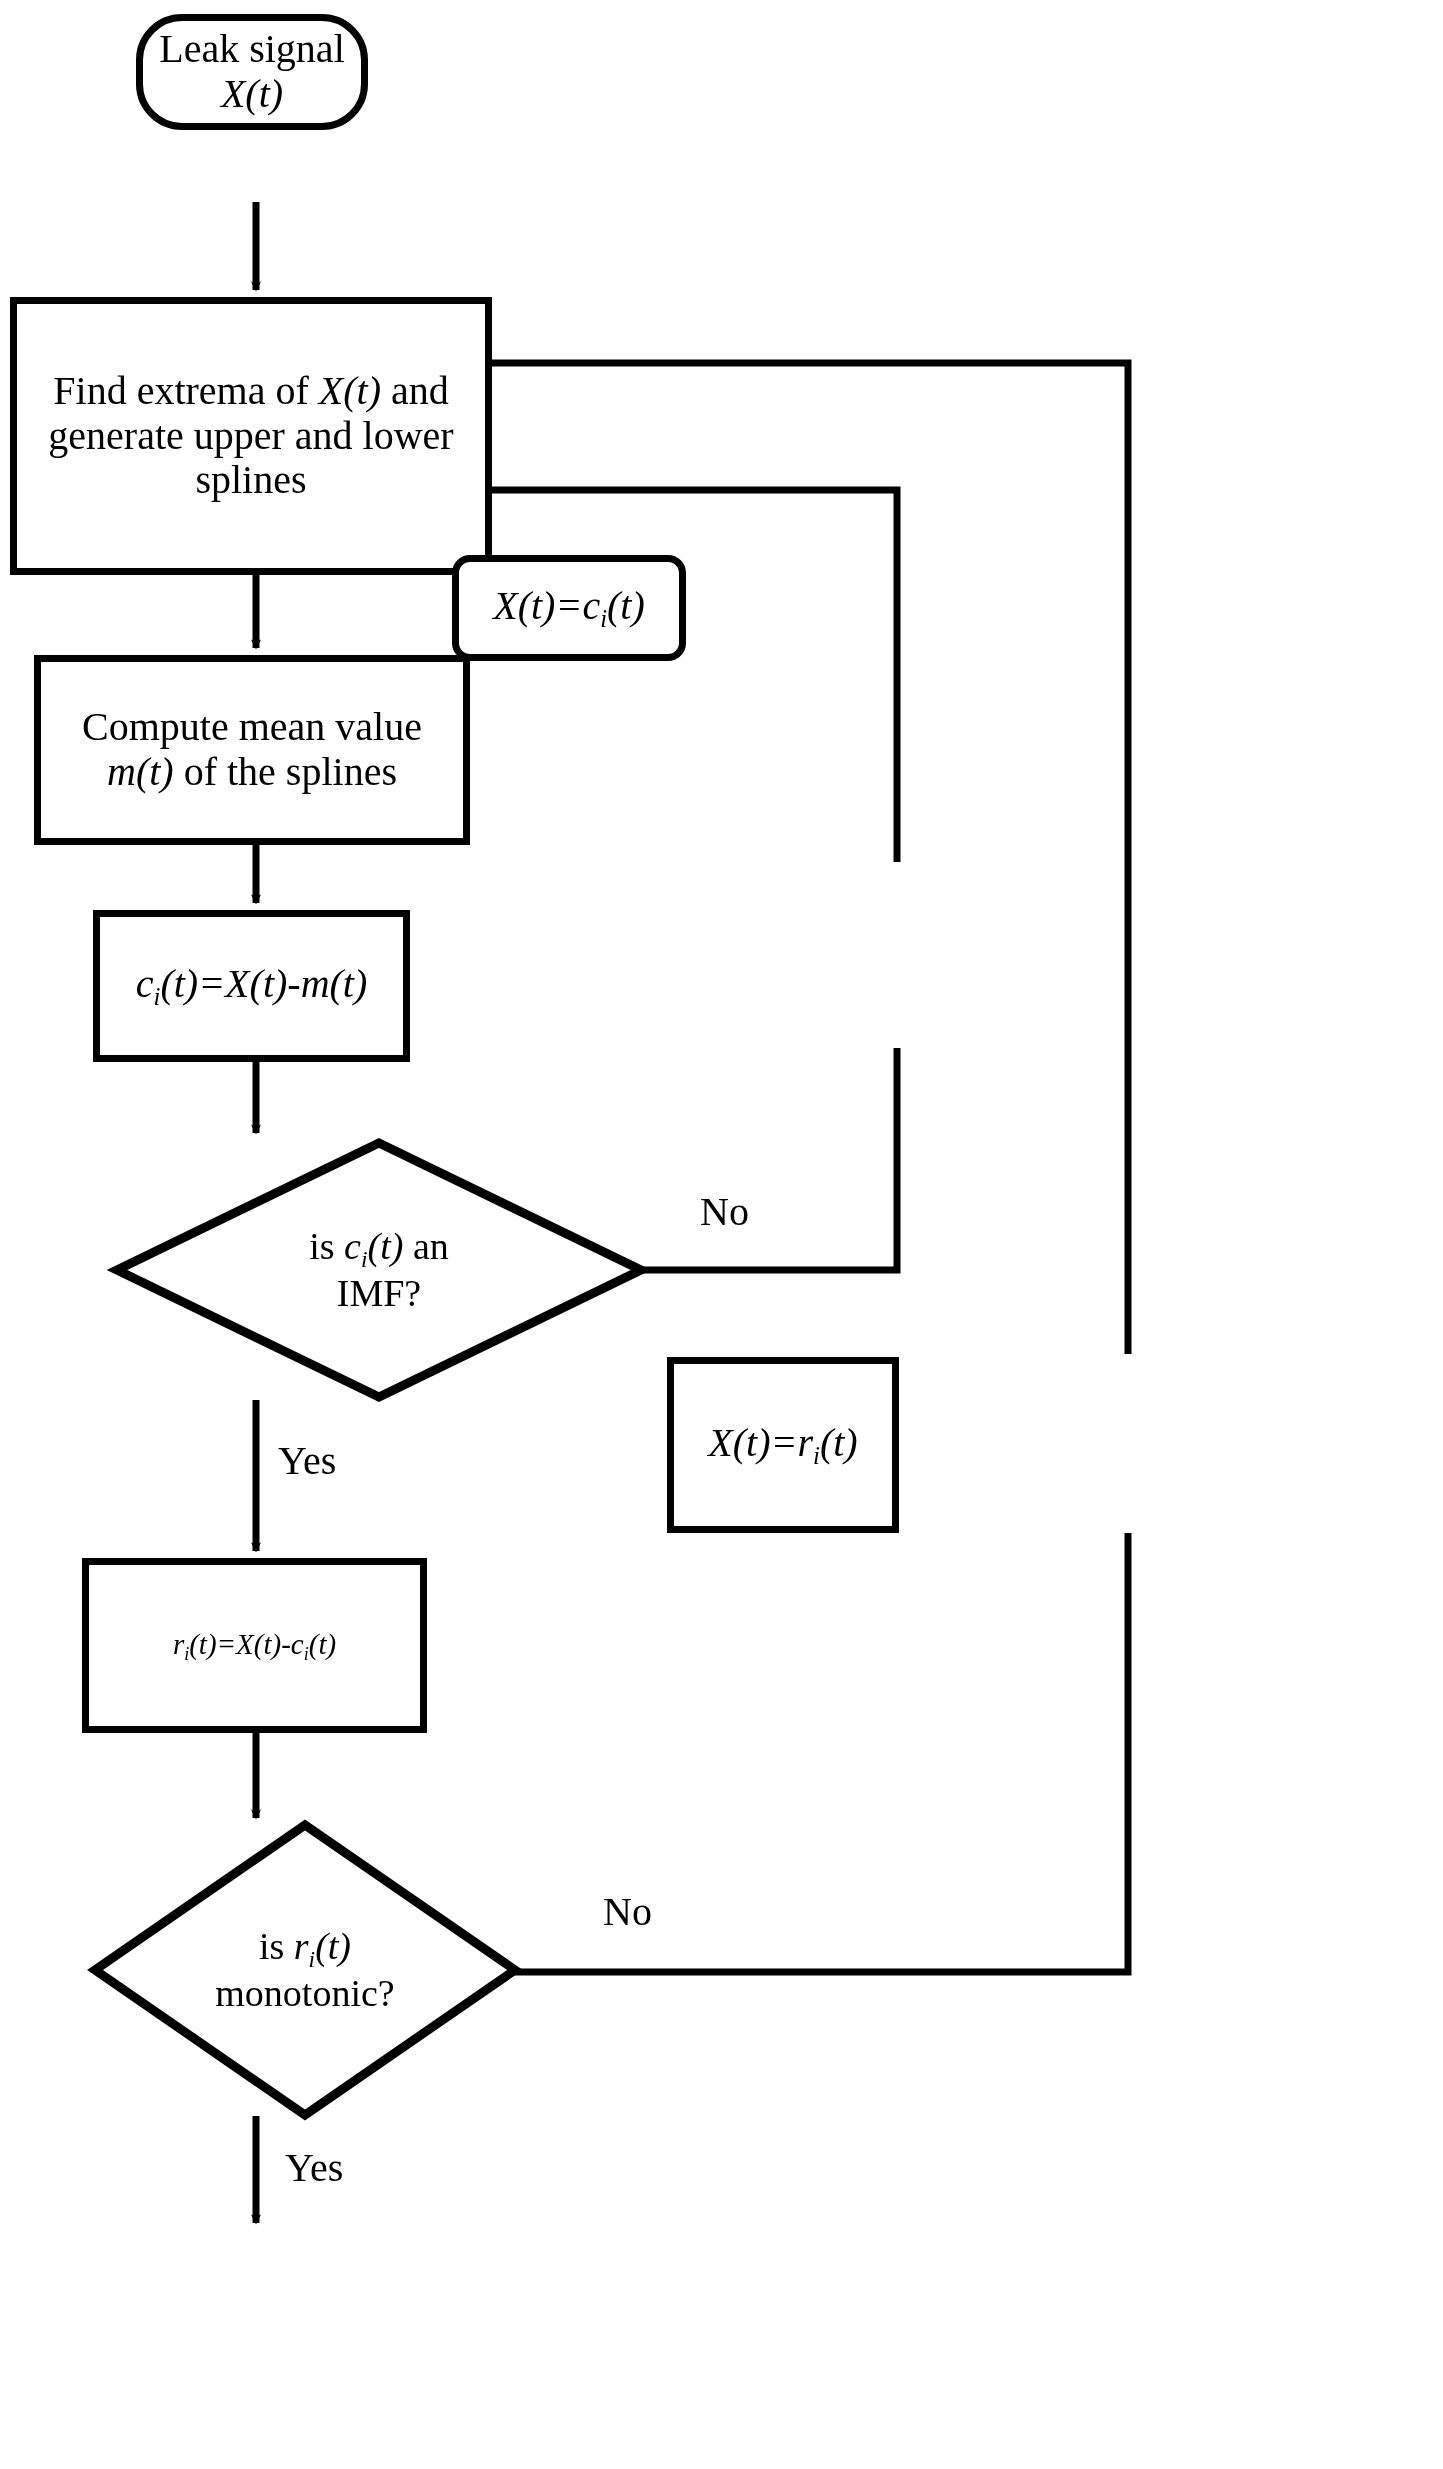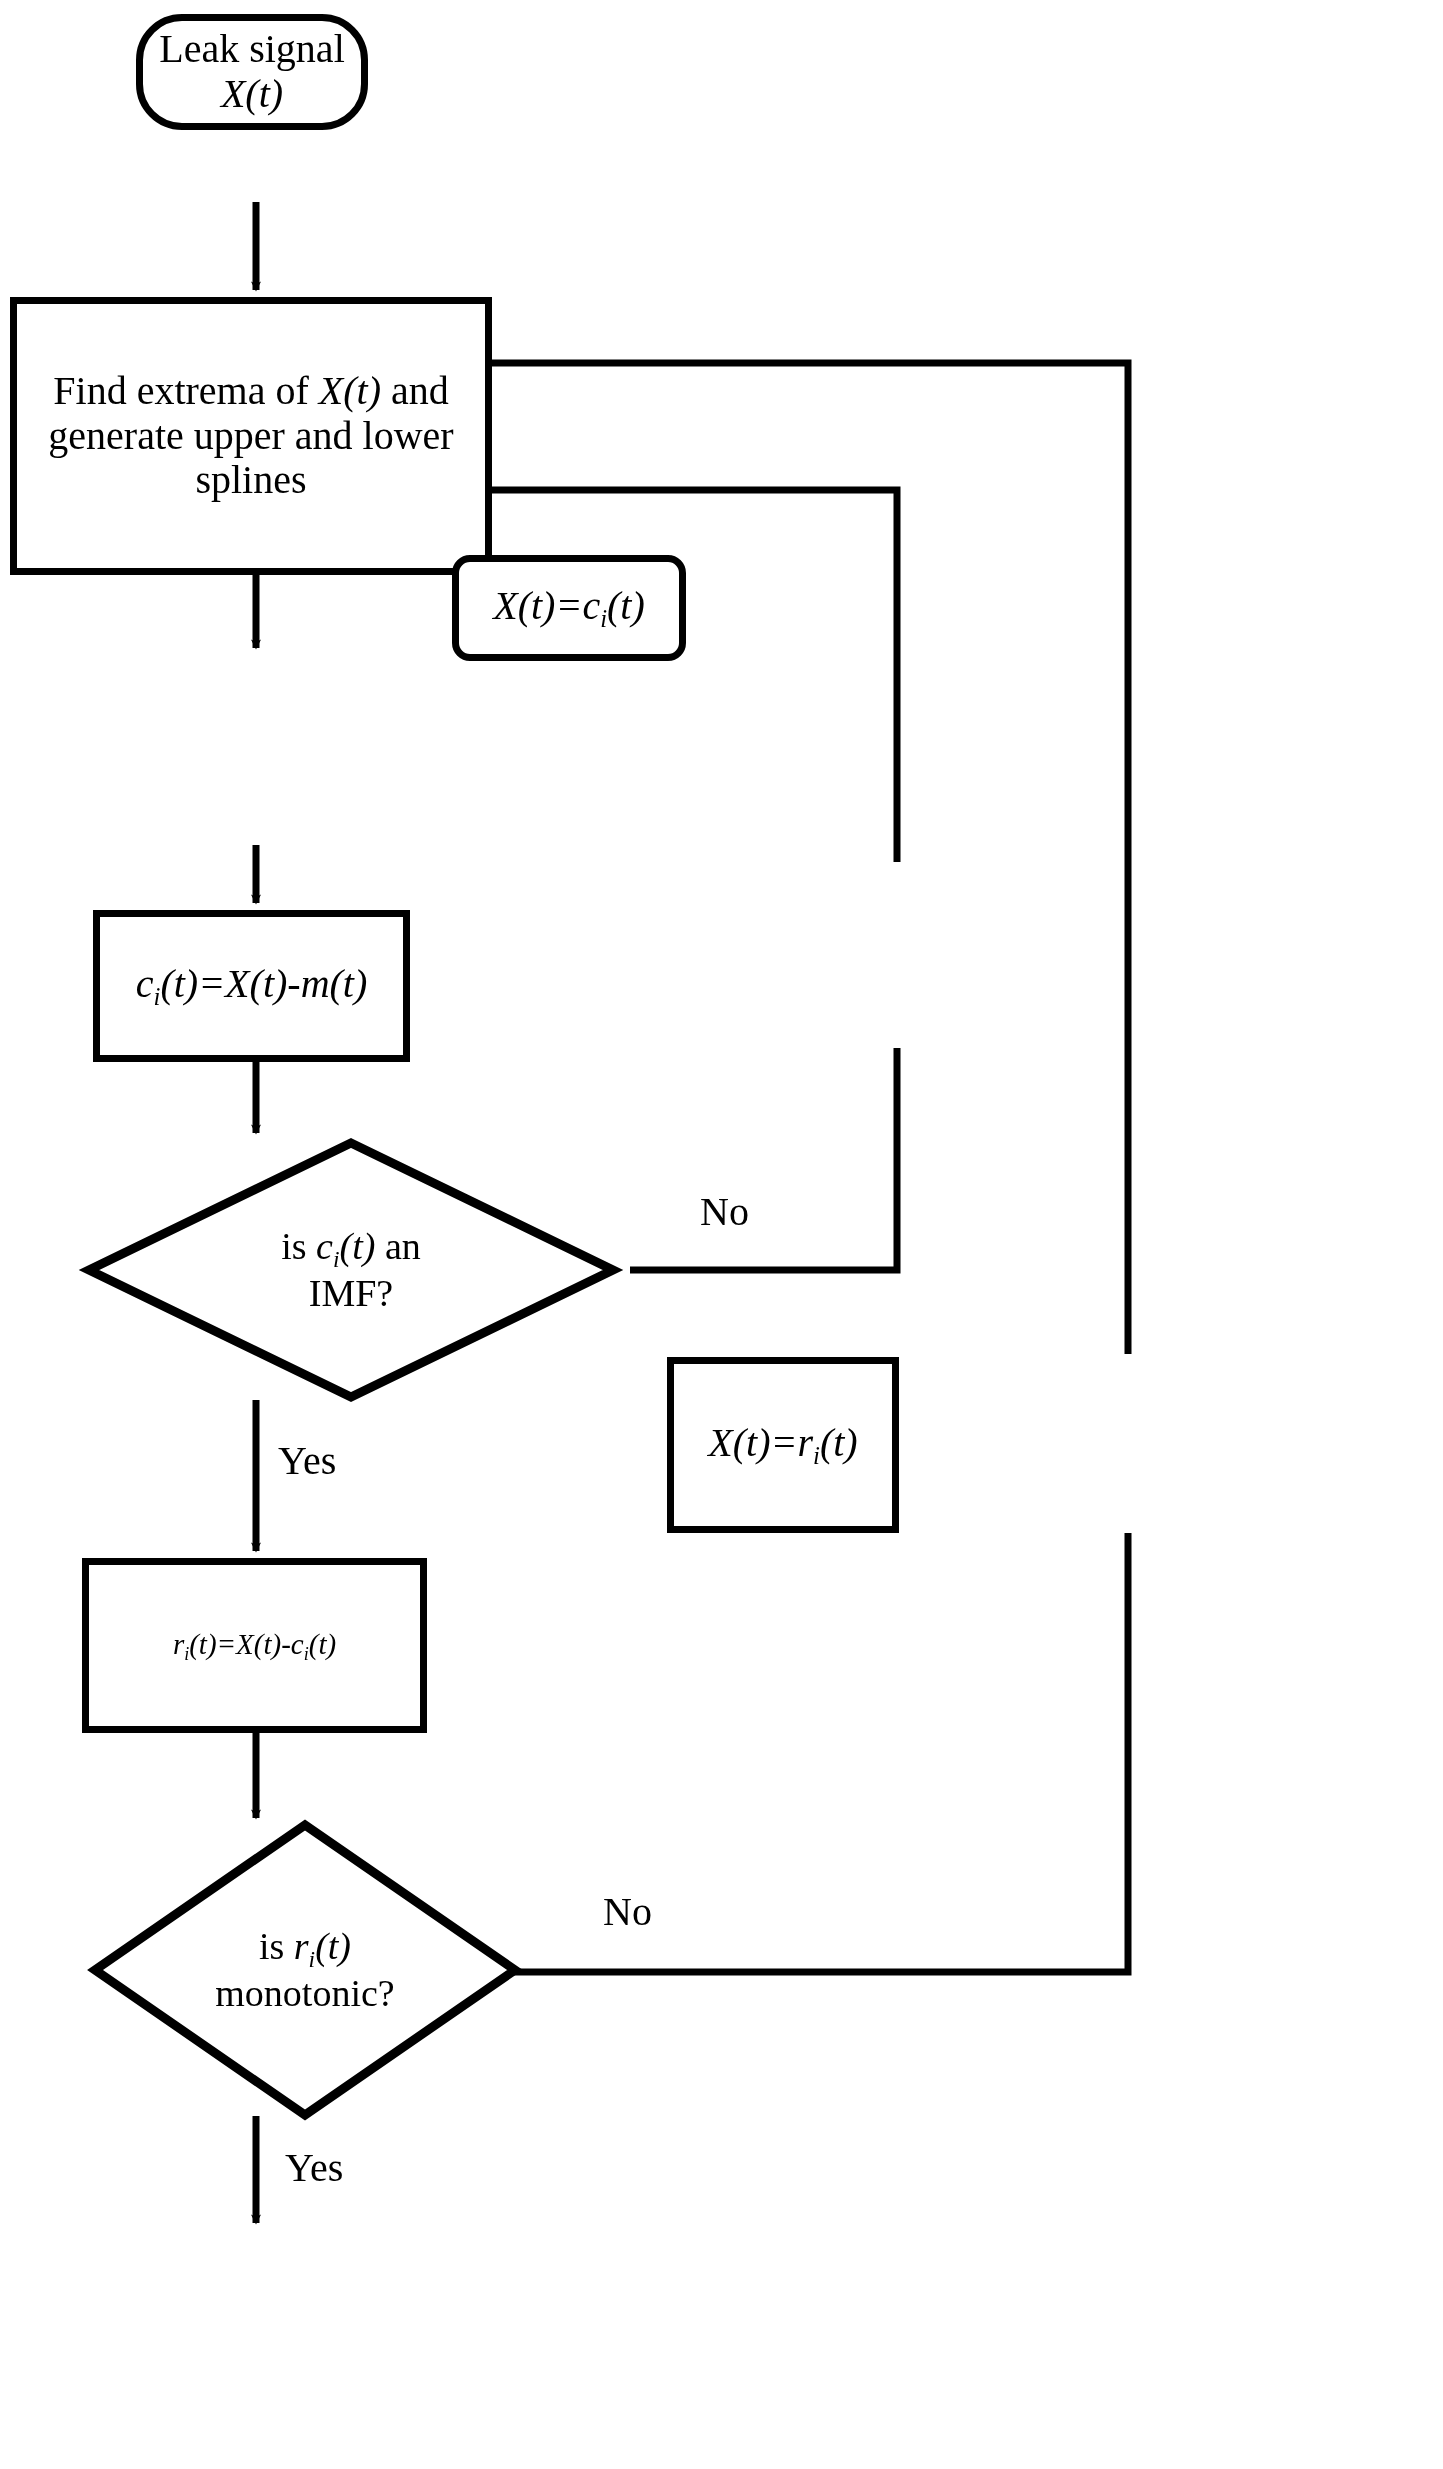--- a/index.html
+++ b/index.html
@@ -122,34 +122,40 @@
     </span>
   </div>
 
   <div class="node terminator" style="left:136px;top:14px;width:232px;height:116px;font-size:40px;">
     <span class="txt">
       <span>Leak signal</span><br>
       <i class="v">X(t)</i>
     </span>
   </div>
 
+  <div class="node proc" style="left:34px;top:655px;width:436px;height:190px;font-size:40px;">
+    <span class="txt">
+      <span>Compute mean value</span><br>
+      <span><i class="v">m(t)</i> of the splines</span>
+    </span>
+  </div>
 
   <div class="node proc" style="left:93px;top:910px;width:317px;height:152px;font-size:40px;">
     <span class="txt">
       <i class="v">c</i><span class="sub">i</span><i class="v">(t)=X(t)-m(t)</i>
     </span>
   </div>
 
   <div class="node proc" style="left:452px;top:555px;width:234px;height:106px;font-size:40px;border-radius:18px;">
     <span class="txt">
       <i class="v">X(t)=c</i><span class="sub">i</span><i class="v">(t)</i>
     </span>
   </div>
 
-  <div class="diamond-wrap" style="left:84px;top:1138px;width:534px;height:264px;">
+  <div class="diamond-wrap" style="left:112px;top:1138px;width:534px;height:264px;">
     <svg width="534" height="264" viewBox="0 0 534 264">
       <polygon points="267,5 529,132 267,259 5,132" fill="#ffffff" stroke="#000000" stroke-width="9"></polygon>
     </svg>
     <div class="diamond-label" style="font-size:38px;">
       <span>
         <span>is <i class="v">c</i><span class="sub">i</span><i class="v">(t)</i> an</span><br>
         <span>IMF?</span>
       </span>
     </div>
   </div>

